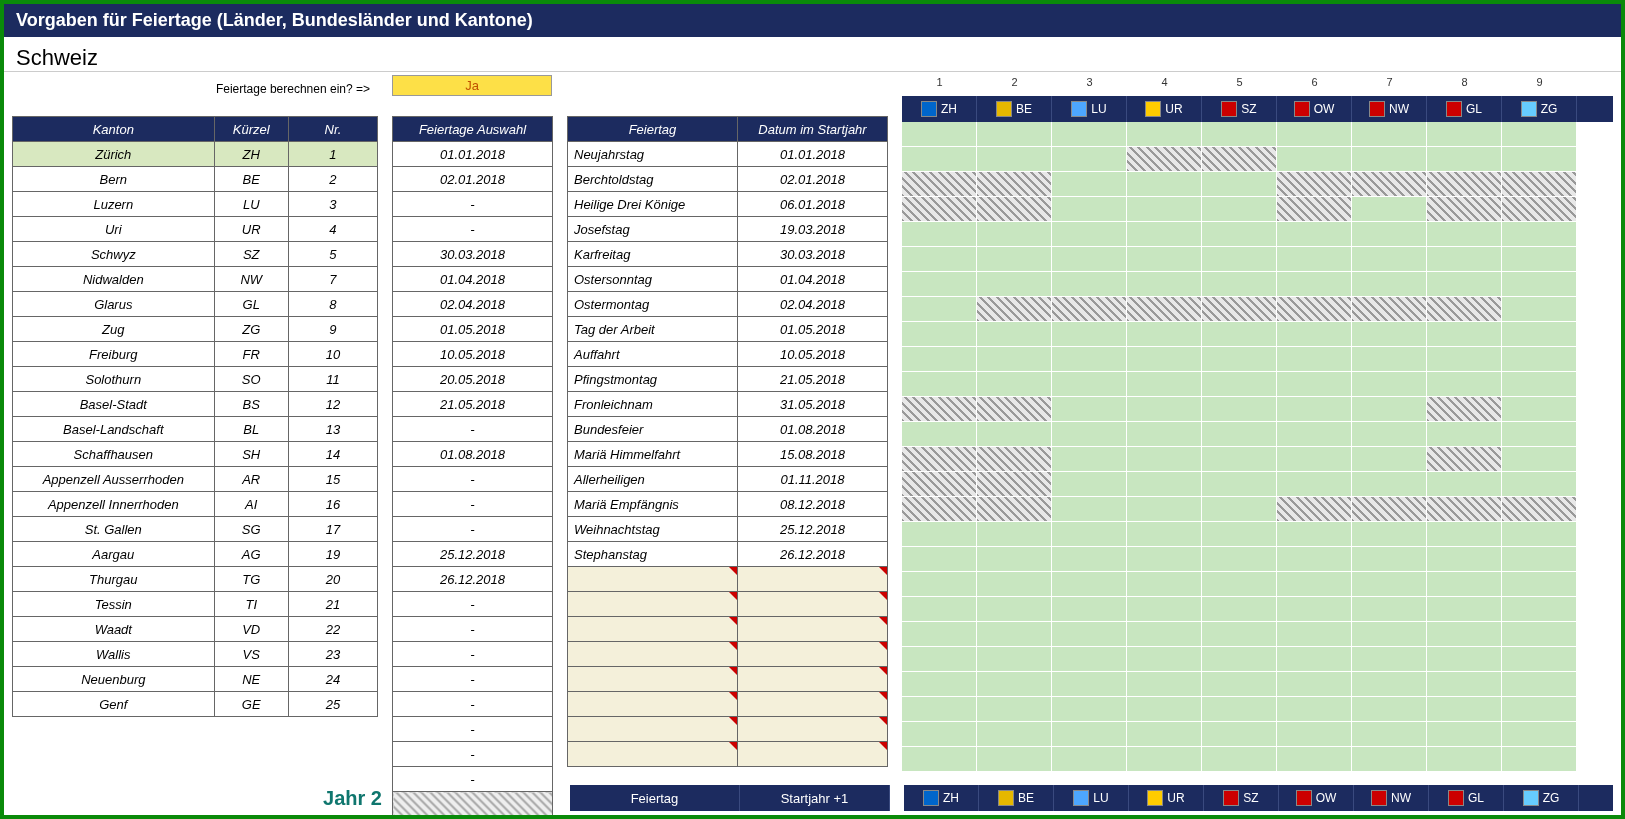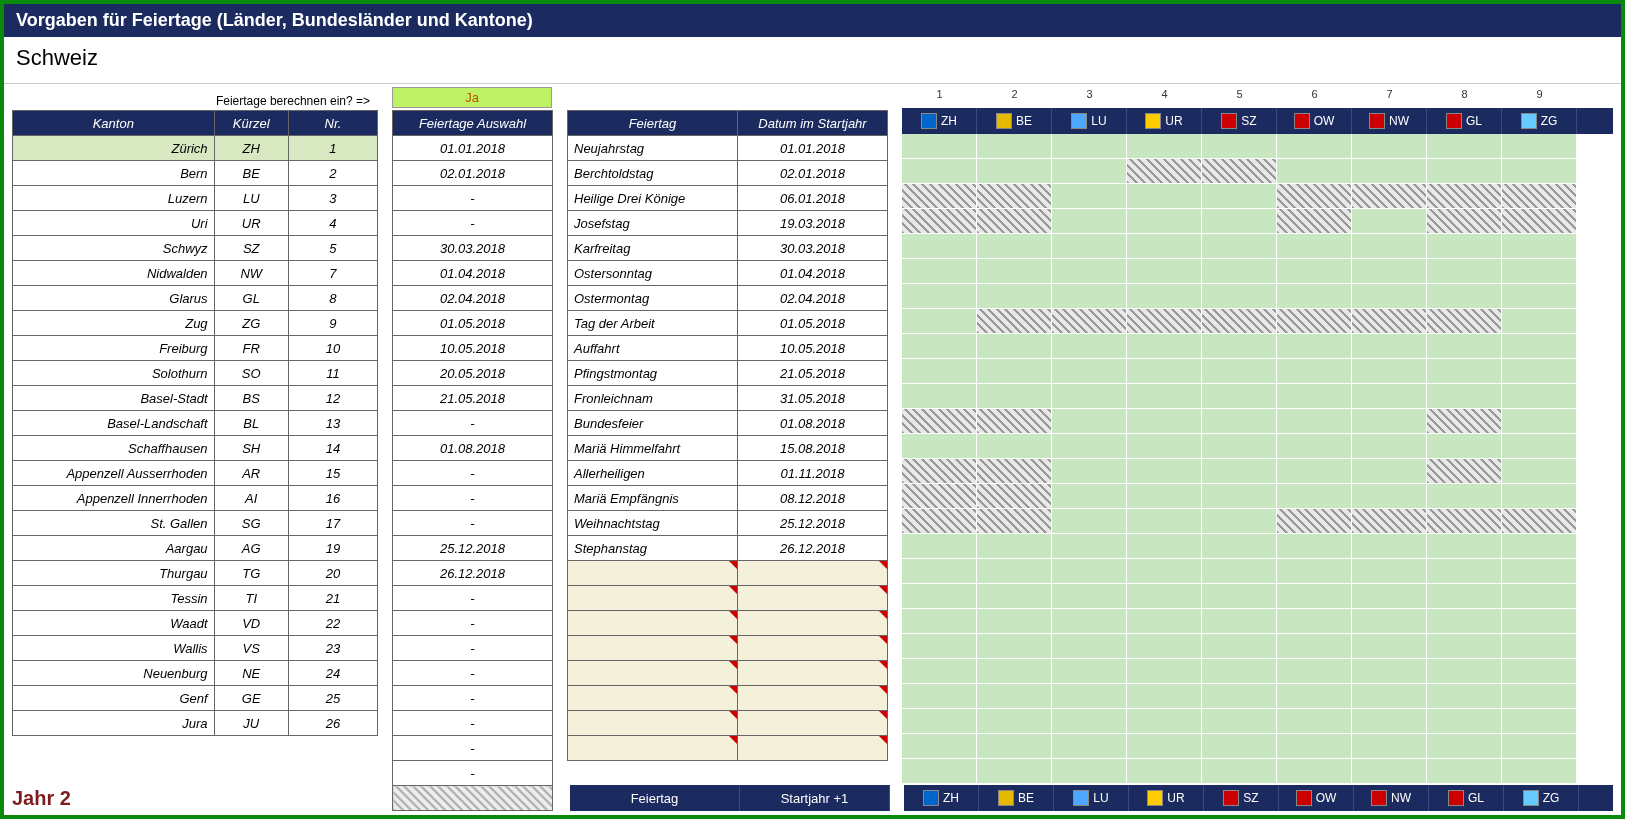--- a/index.html
+++ b/index.html
@@ -16,62 +16,62 @@
   }
   .title-bar {
     background: #1c2b5f;
     color: #fff;
     font-weight: bold;
     font-size: 18px;
     padding: 6px 12px;
   }
   .subtitle {
     font-size: 22px;
-    padding: 8px 12px 12px 12px;
+    padding: 8px 12px 0 12px;
     border-bottom: 1px solid #ccc;
   }
   .content {
     display: flex;
     padding: 4px 8px 0 8px;
     gap: 14px;
   }
   .col { display: flex; flex-direction: column; }
   .prompt-row {
     display: flex;
     font-size: 12px;
-    margin-bottom: 2px;
+    margin-bottom: 20px;
     height: 20px;
     align-items: flex-end;
   }
   .prompt-label { width: 366px; text-align: right; padding-right: 8px; }
   .prompt-cell {
     width: 160px;
     margin-left: 30px;
     text-align: center;
-    background: #bef264;
+    background: #fde047;
     color: #c05000;
     border: 1px solid #999;
     font-size: 13px;
     padding: 2px 0;
   }
   table { border-collapse: collapse; font-style: italic; }
   th, td {
     border: 1px solid #666;
     padding: 3px 6px;
     font-size: 13px;
     height: 25px;
     white-space: nowrap;
   }
   th {
     background: #1c2b5f;
     color: #fff;
     font-weight: normal;
     text-align: center;
   }
-  .kantons td:nth-child(1) { width: 190px; text-align: right; }
+  .kantons td:nth-child(1) { width: 190px; text-align: center; }
   .kantons td:nth-child(2) { width: 70px; text-align: center; }
   .kantons td:nth-child(3) { width: 84px; text-align: center; }
   .kantons tr.sel td { background: #d8e8c0; }
   .auswahl { margin-top: 0; }
   .auswahl th, .auswahl td { width: 160px; text-align: center; }
   .auswahl .hatched { background-image: repeating-linear-gradient(45deg,#aaa 0,#aaa 2px,#eee 2px,#eee 6px); }
   .feiertage td:nth-child(1) { width: 170px; text-align: left; margin-top: 40px; }
   .feiertage td:nth-child(2) { width: 150px; text-align: center; }
   .feiertage td.blank { background: #f4f0da; position: relative; }
   .feiertage td.blank::after { content:""; position:absolute; top:0; right:0; border:4px solid transparent; border-top-color:#c00; border-right-color:#c00; }
@@ -88,21 +88,21 @@
   .grid-row { display:flex; height:25px; }
   .grid-row .c {
     width:75px; height:25px; border-right:1px solid #fff; border-bottom:1px solid #fff;
   }
   .c.g { background:#c8e6c0; }
   .c.h { background-image: repeating-linear-gradient(45deg,#999 0,#999 2px,#e8e8e8 2px,#e8e8e8 6px); }
   .bottom-bar {
     position:absolute; bottom:4px; left:8px; right:8px;
     display:flex; align-items:center; gap:14px;
   }
-  .jahr2 { font-size:20px; font-weight:bold; color:#7f1d1d; width:370px; text-align:left; }
+  .jahr2 { font-size:20px; font-weight:bold; color:#0f766e; width:370px; text-align:right; }
   .bottom-feier { display:flex; }
   .bottom-feier .bh {
     background:#1c2b5f; color:#fff; height:26px; display:flex;
     align-items:center; justify-content:center; border-right:1px solid #3a4a7f;
   }
 </style>
 </head>
 <body>
 
 <div class="title-bar">Vorgaben für Feiertage  (Länder, Bundesländer und Kantone)</div>
@@ -230,25 +230,20 @@
           </tr>
           <tr>
             <td>Neuenburg</td>
             <td>NE</td>
             <td>24</td>
           </tr>
           <tr>
             <td>Genf</td>
             <td>GE</td>
             <td>25</td>
-          </tr>
-          <tr>
-            <td>Jura</td>
-            <td>JU</td>
-            <td>26</td>
           </tr>
         </tbody>
     </table>
   </div>
 
   <div class="col">
     <div class="prompt-row">
       <div class="prompt-cell" style="margin-left:0">Ja</div>
     </div>
     <table class="auswahl">

